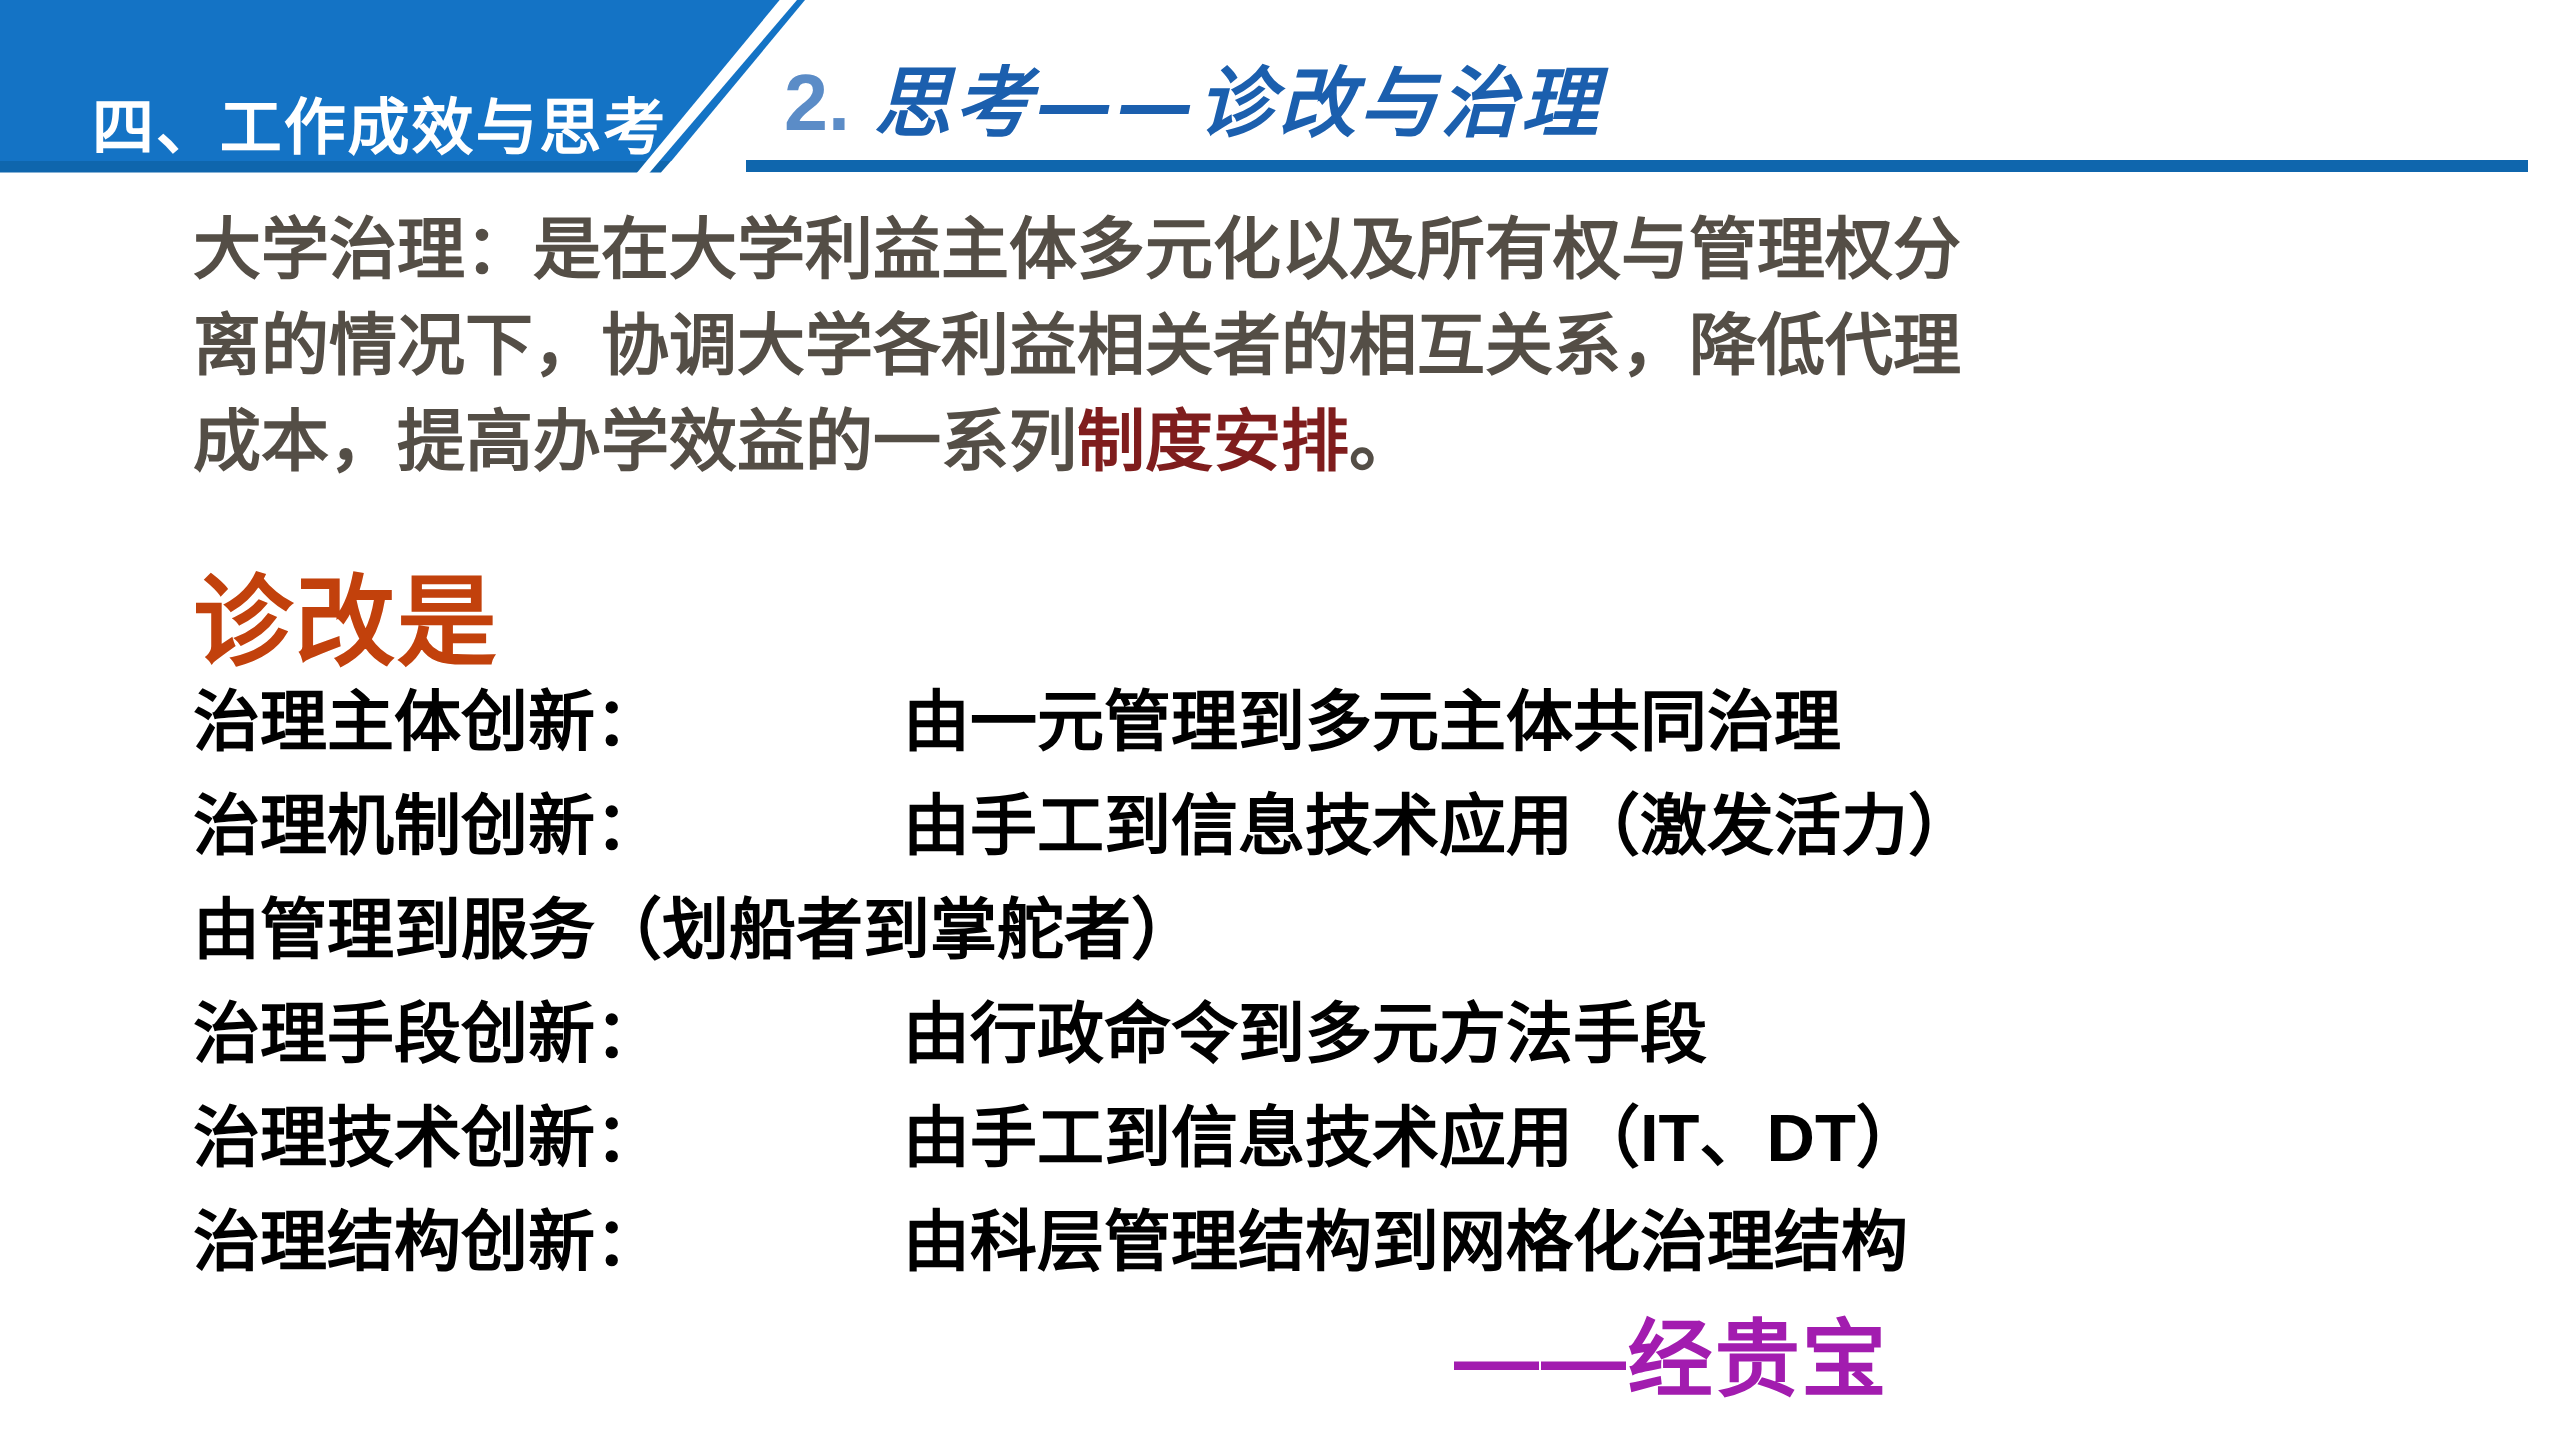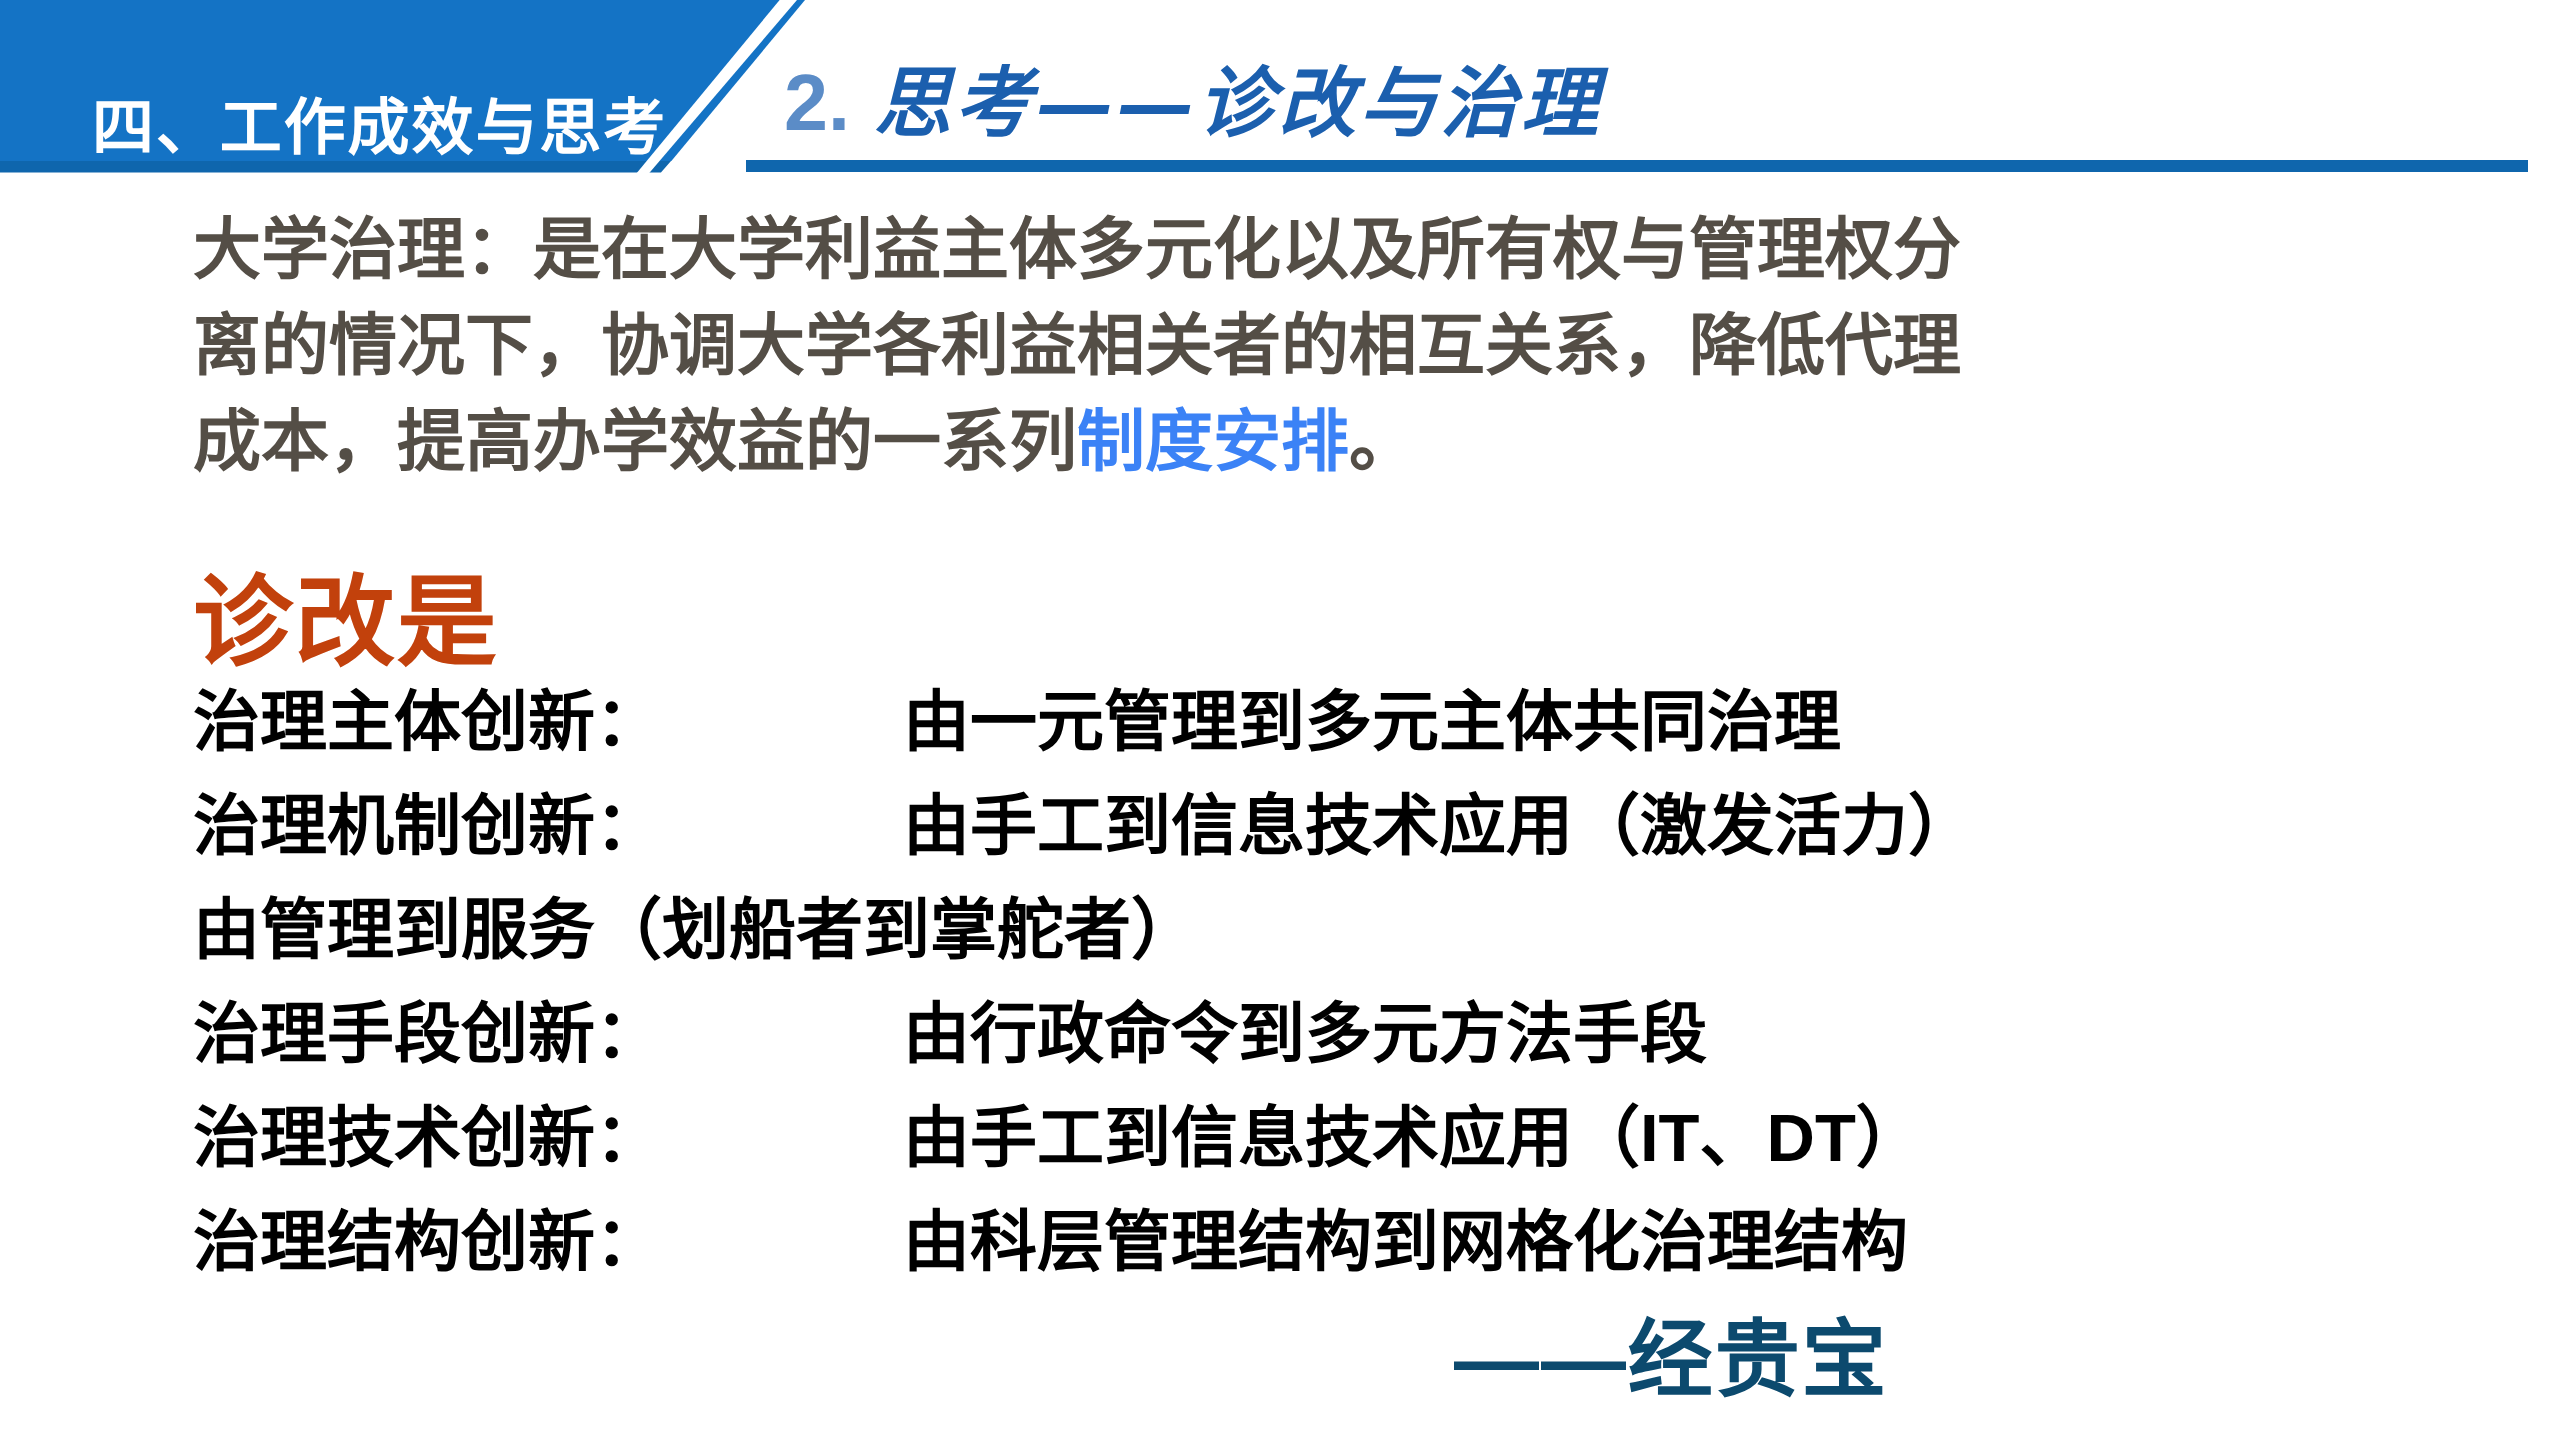--- a/index.html
+++ b/index.html
@@ -90,21 +90,21 @@
   <div class="banner-label">四、工作成效与思考</div>
 
   <div class="subheader">
     <span class="num" style="color:#5b8cc7;"><span>2</span><span>.</span></span>
     <span class="title" style="color:#1b5fae;">思考——诊改与治理</span>
   </div>
 
   <div class="definition" style="color:#544e46;">
     <span class="line">大学治理：是在大学利益主体多元化以及所有权与管理权分</span>
     <span class="line">离的情况下，协调大学各利益相关者的相互关系，降低代理</span>
-    <span class="line"><span>成本，提高办学效益的一系列</span><span style="color:#3b82f6;">制度安排</span><span>。</span></span>
+    <span class="line"><span>成本，提高办学效益的一系列</span><span style="color:#7f1d1d;">制度安排</span><span>。</span></span>
   </div>
 
   <div class="diag-heading" style="color:#c2410c;font-family:Liberation Mono, monospace;">诊改是</div>
 
   <div class="diag-list" style="color:#000000;">
     <div class="diag-row">
       <span class="lbl">治理主体创新：</span>
       <span class="val">由一元管理到多元主体共同治理</span>
     </div>
     <div class="diag-row">
@@ -121,16 +121,16 @@
     <div class="diag-row">
       <span class="lbl">治理技术创新：</span>
       <span class="val">由手工到信息技术应用（IT、DT）</span>
     </div>
     <div class="diag-row">
       <span class="lbl">治理结构创新：</span>
       <span class="val">由科层管理结构到网格化治理结构</span>
     </div>
   </div>
 
-  <div class="attribution" style="color:#0c4a6e;">——经贵宝</div>
+  <div class="attribution" style="color:#a21caf;">——经贵宝</div>
 
 </div>
 
 
 </body></html>

